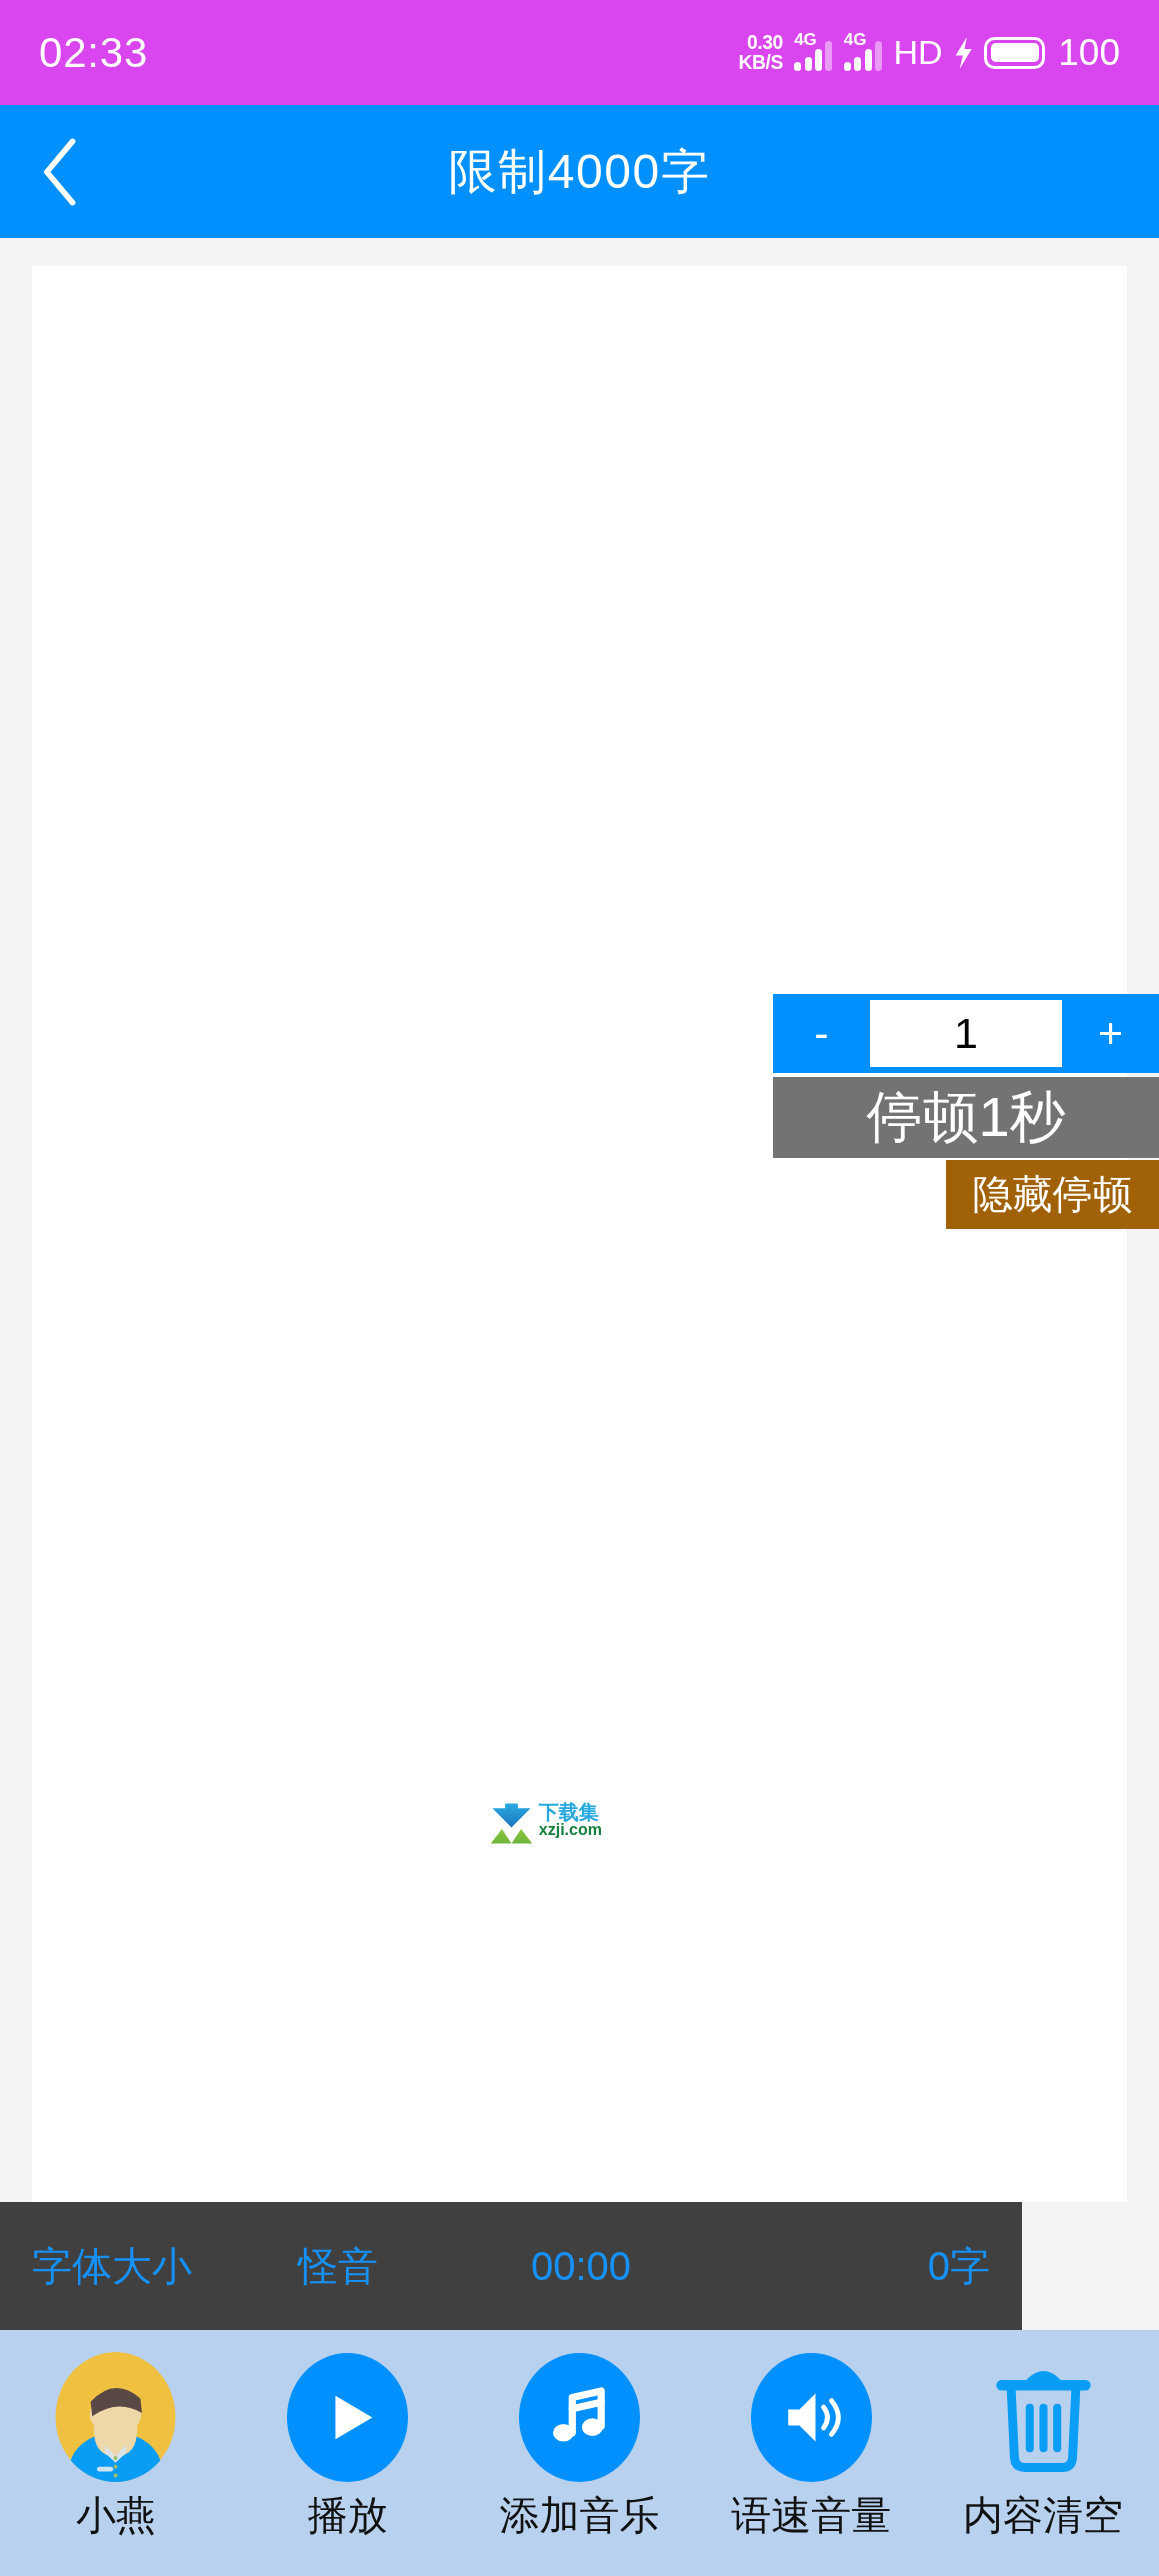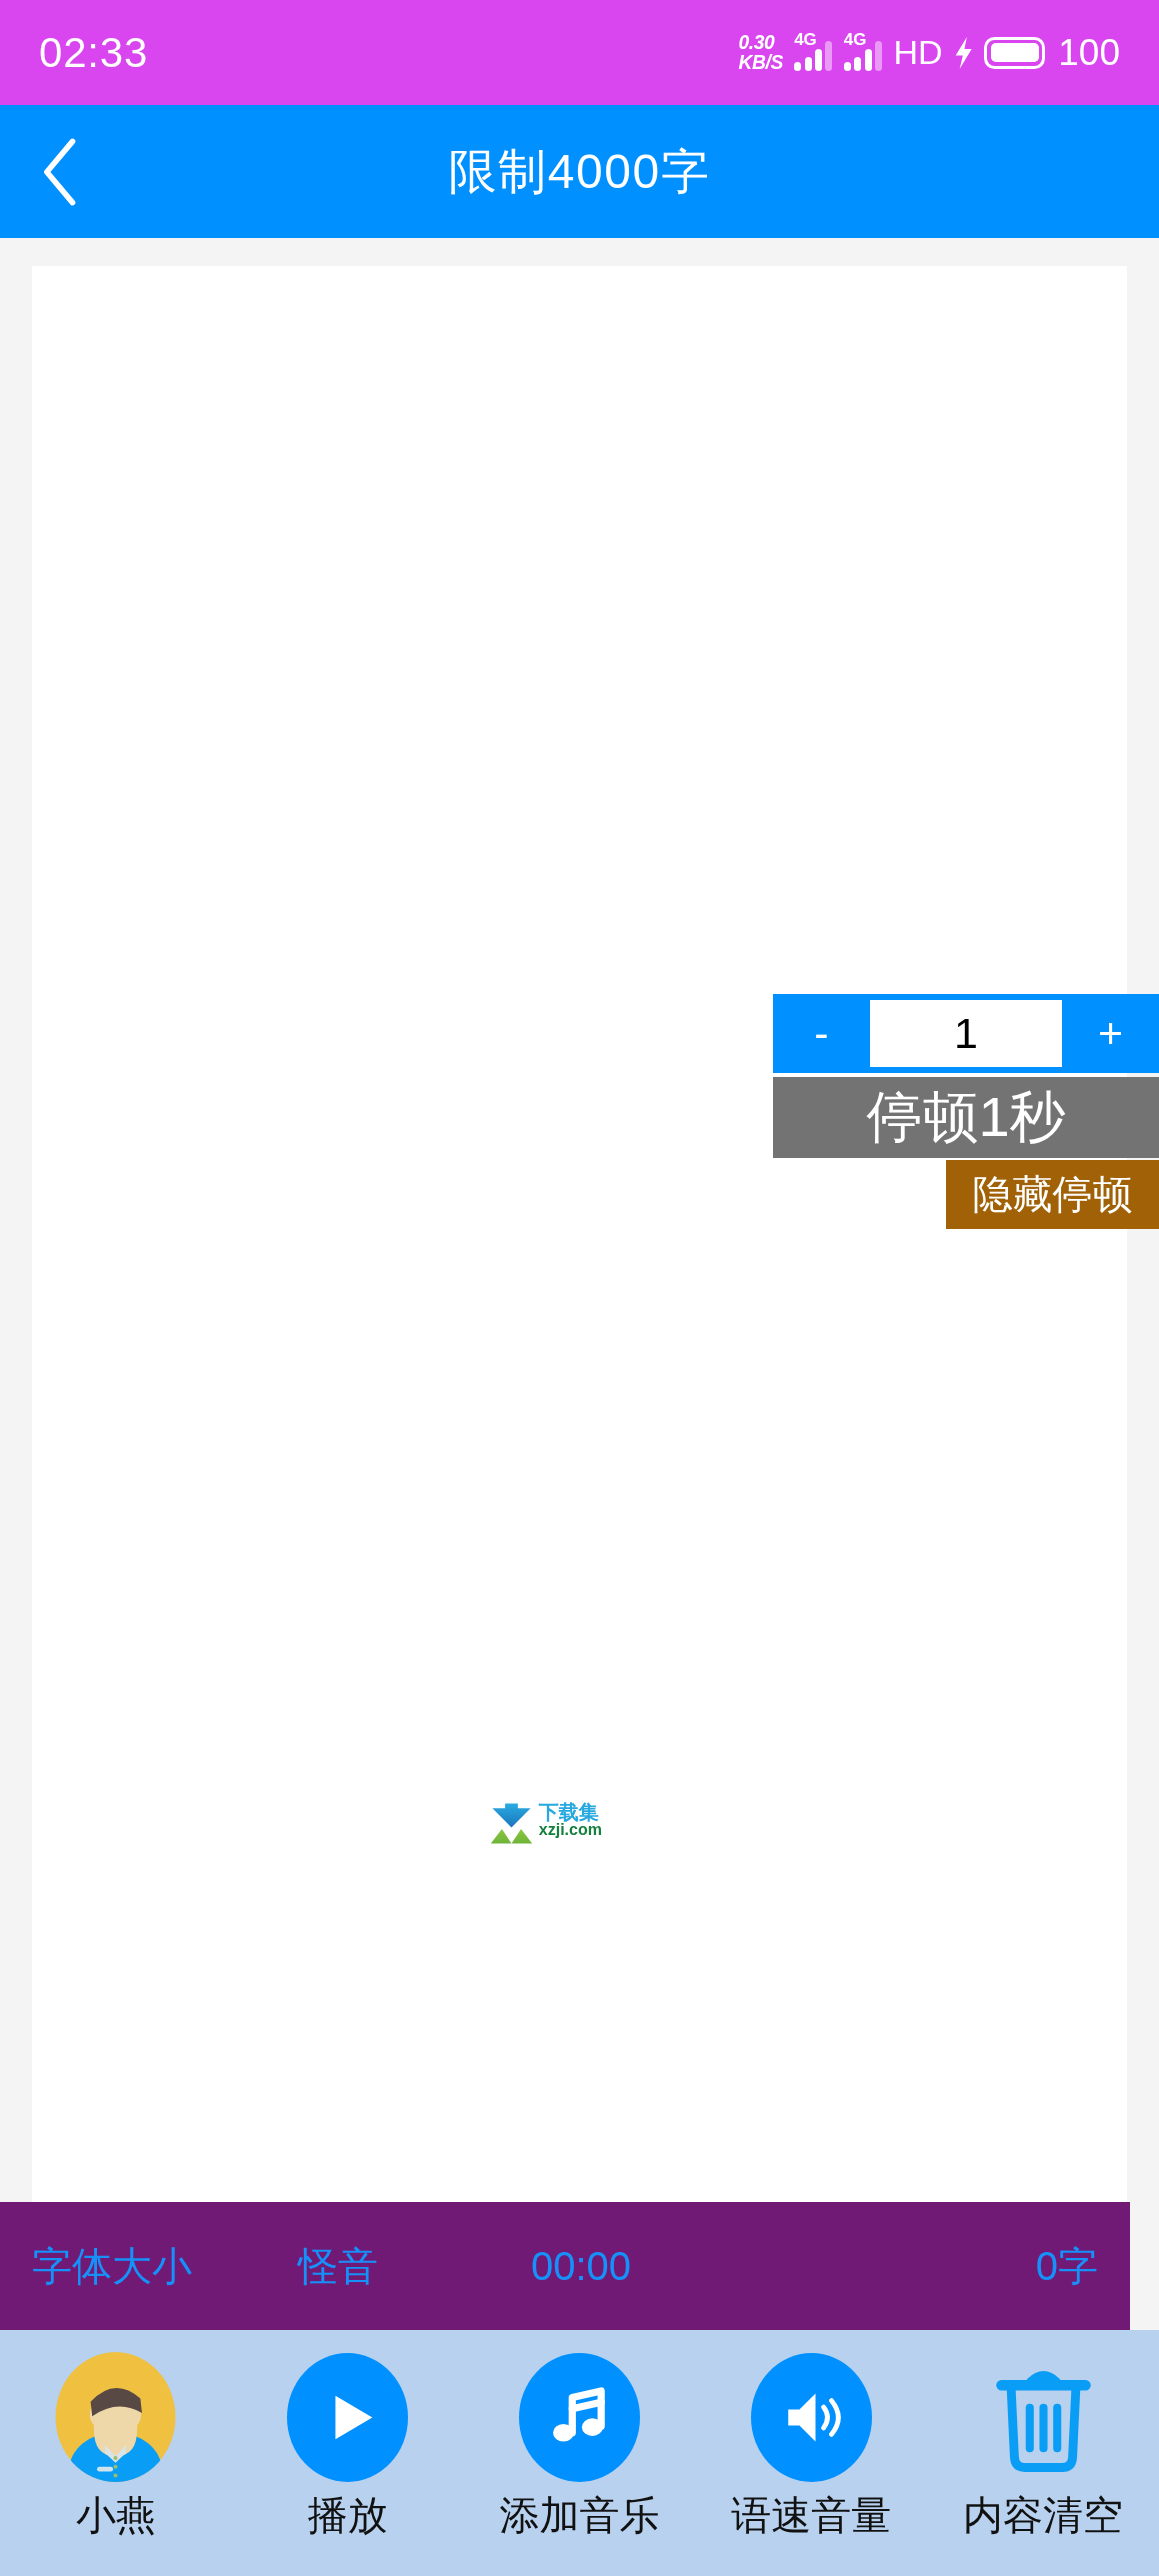--- a/index.html
+++ b/index.html
@@ -36,24 +36,23 @@
   }
   .status-right {
     display: flex;
     align-items: center;
     gap: 11.3px;
   }
   .net-speed {
     color: #ffffff;
     font-size: 19.3px;
     line-height: 1.02;
-    text-align: left;
+    text-align: right;
     font-weight: 700;
     letter-spacing: -0.4px;
-    font-style: italic;
   }
   .signal-group {
     display: flex;
     align-items: flex-end;
     gap: 3.2px;
     position: relative;
     height: 37px;
   }
   .signal-group .gen {
     position: absolute;
@@ -263,23 +262,23 @@
     justify-content: center;
     cursor: pointer;
     user-select: none;
   }
 
   
   .info-row {
     position: absolute;
     left: 0;
     top: 2202px;
-    width: 1130px;
+    width: 1022px;
     height: 129px;
-    background: #701a75;
+    background: #404040;
     display: flex;
     align-items: center;
   }
   .info-item {
     color: #1691fa;
     font-size: 40px;
     cursor: pointer;
     white-space: nowrap;
   }
   .info-font-size  { position: absolute; left: 32px; }

